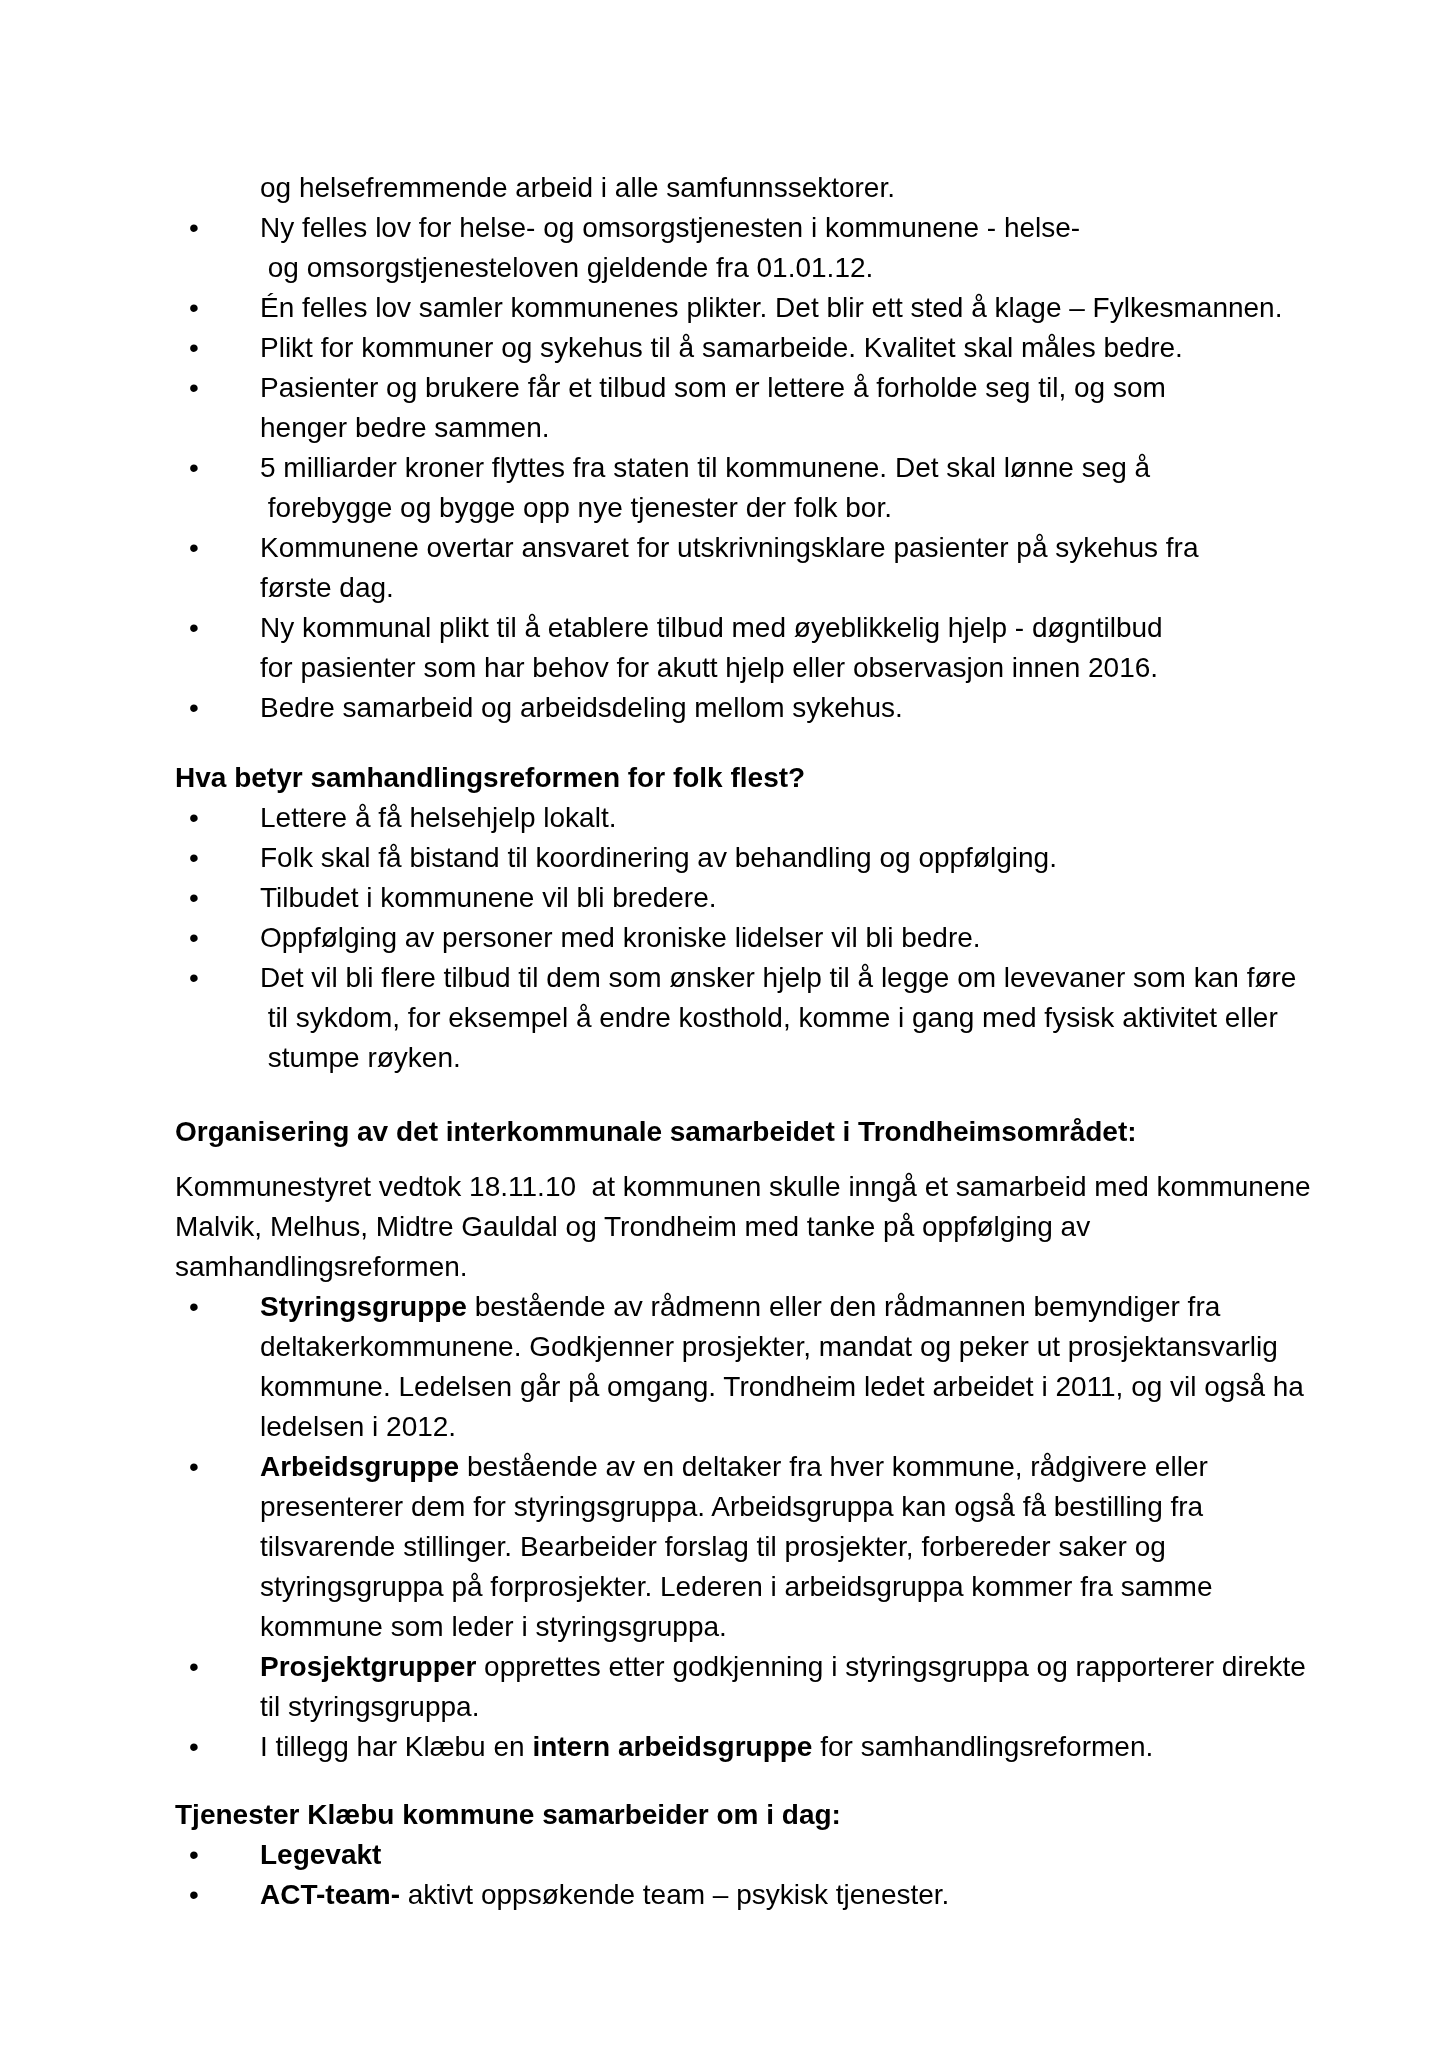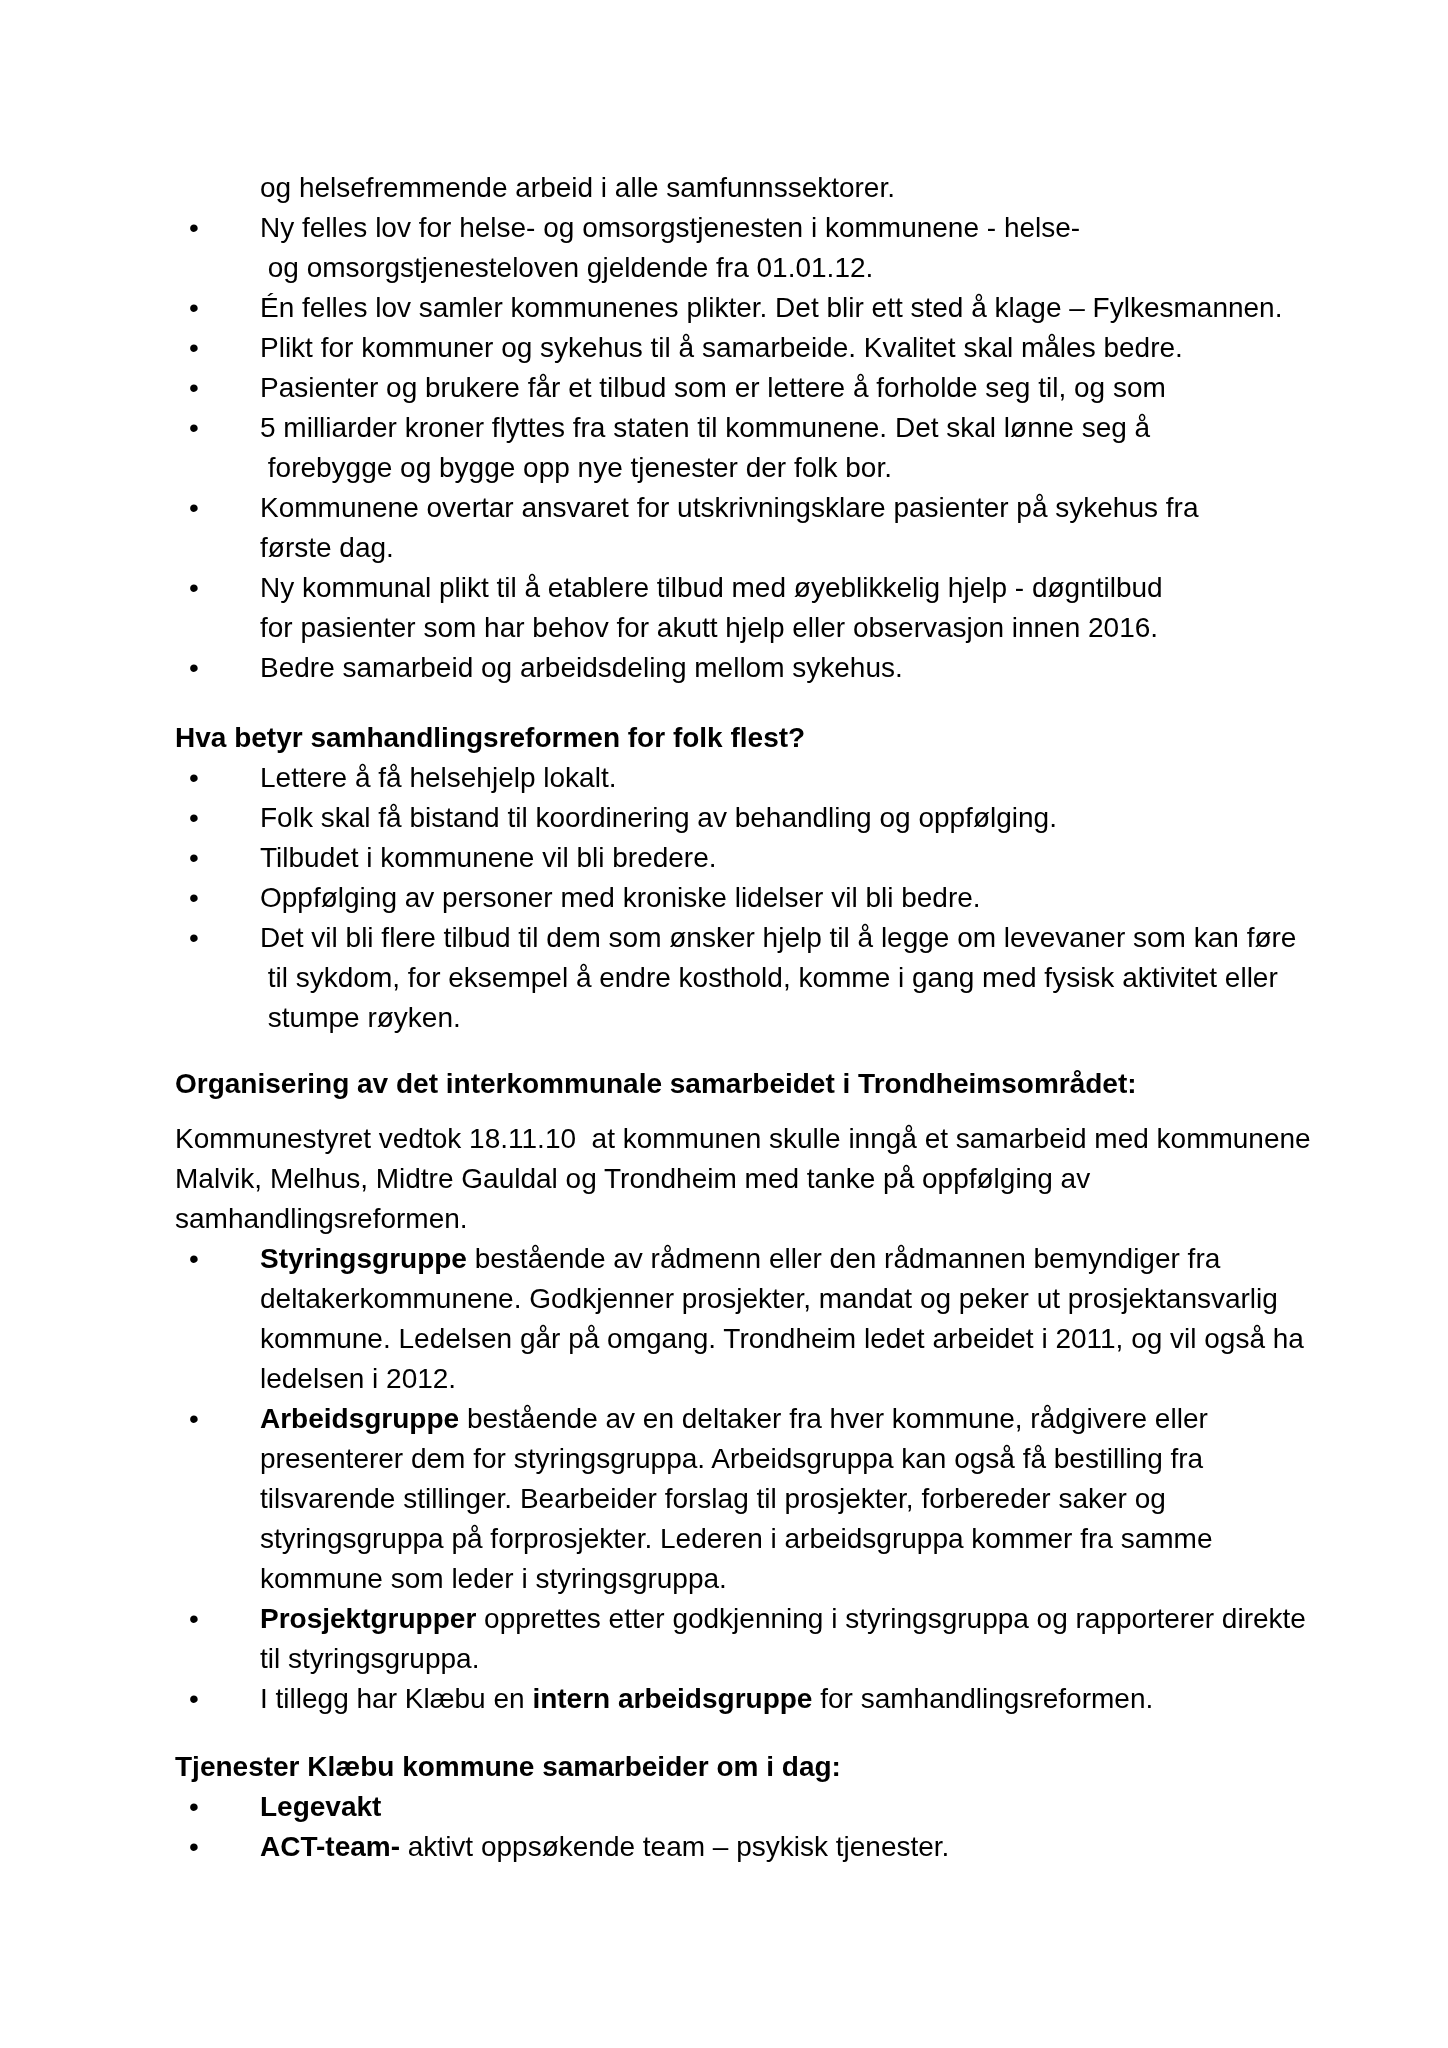--- a/index.html
+++ b/index.html
@@ -61,20 +61,21 @@
         <span class="bullet-marker">•</span>
         <div class="line"><span class="">Én felles lov samler kommunenes plikter. Det blir ett sted å klage – Fylkesmannen.</span></div>
       </div>
       <div class="list-item">
         <span class="bullet-marker">•</span>
         <div class="line"><span class="">Plikt for kommuner og sykehus til å samarbeide. Kvalitet skal måles bedre.</span></div>
       </div>
       <div class="list-item">
         <span class="bullet-marker">•</span>
         <div class="line"><span class="">Pasienter og brukere får et tilbud som er lettere å forholde seg til, og som</span></div>
+        <div class="line"><span class="">henger bedre sammen.</span></div>
       </div>
       <div class="list-item">
         <span class="bullet-marker">•</span>
         <div class="line"><span class="">5 milliarder kroner flyttes fra staten til kommunene. Det skal lønne seg å</span></div>
         <div class="line"><span class=""> forebygge og bygge opp nye tjenester der folk bor.</span></div>
       </div>
       <div class="list-item">
         <span class="bullet-marker">•</span>
         <div class="line"><span class="">Kommunene overtar ansvaret for utskrivningsklare pasienter på sykehus fra</span></div>
         <div class="line"><span class="">første dag.</span></div>
@@ -106,21 +107,21 @@
       <div class="list-item">
         <span class="bullet-marker">•</span>
         <div class="line"><span class="">Oppfølging av personer med kroniske lidelser vil bli bedre.</span></div>
       </div>
       <div class="list-item">
         <span class="bullet-marker">•</span>
         <div class="line"><span class="">Det vil bli flere tilbud til dem som ønsker hjelp til å legge om levevaner som kan føre</span></div>
         <div class="line"><span class=""> til sykdom, for eksempel å endre kosthold, komme i gang med fysisk aktivitet eller</span></div>
         <div class="line"><span class=""> stumpe røyken.</span></div>
       </div>
-      <div class="heading" style="margin-top: 26px;">
+      <div class="heading" style="margin-top: 34px;">
         <div class="line"><span class="bold">Organisering av det interkommunale samarbeidet i Trondheimsområdet:</span></div>
       </div>
       <div class="paragraph">
         <div class="line"><span class="">Kommunestyret vedtok 18.11.10  at kommunen skulle inngå et samarbeid med kommunene</span></div>
         <div class="line"><span class="">Malvik, Melhus, Midtre Gauldal og Trondheim med tanke på oppfølging av</span></div>
         <div class="line"><span class="">samhandlingsreformen.</span></div>
       </div>
       <div class="list-item">
         <span class="bullet-marker">•</span>
         <div class="line"><span class="bold">Styringsgruppe</span><span class=""> bestående av rådmenn eller den rådmannen bemyndiger fra</span></div>

